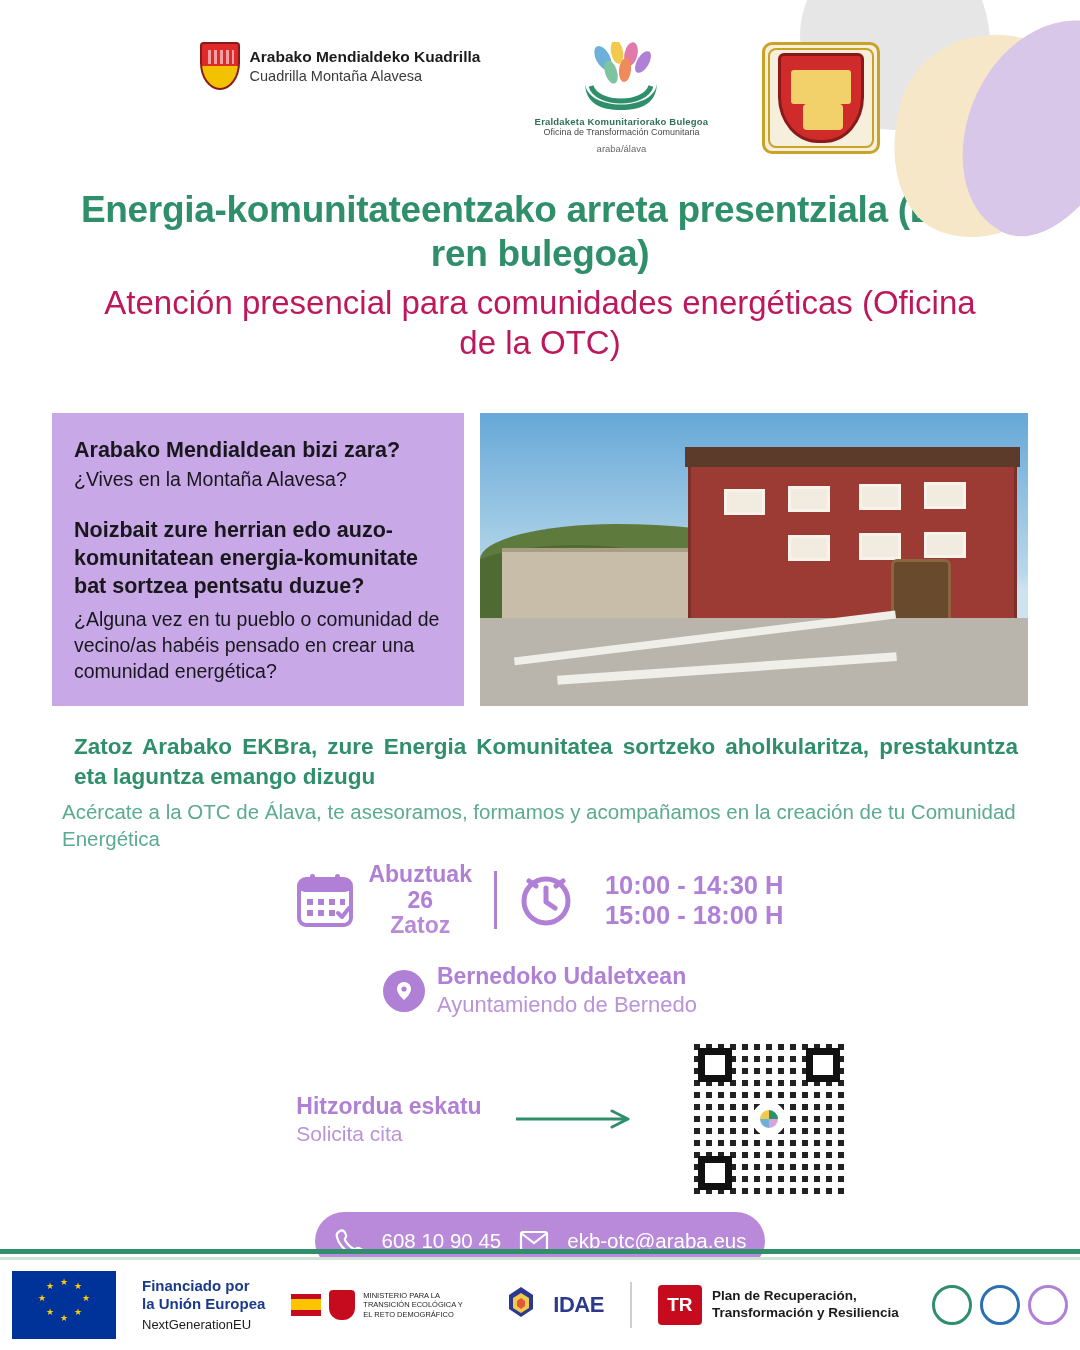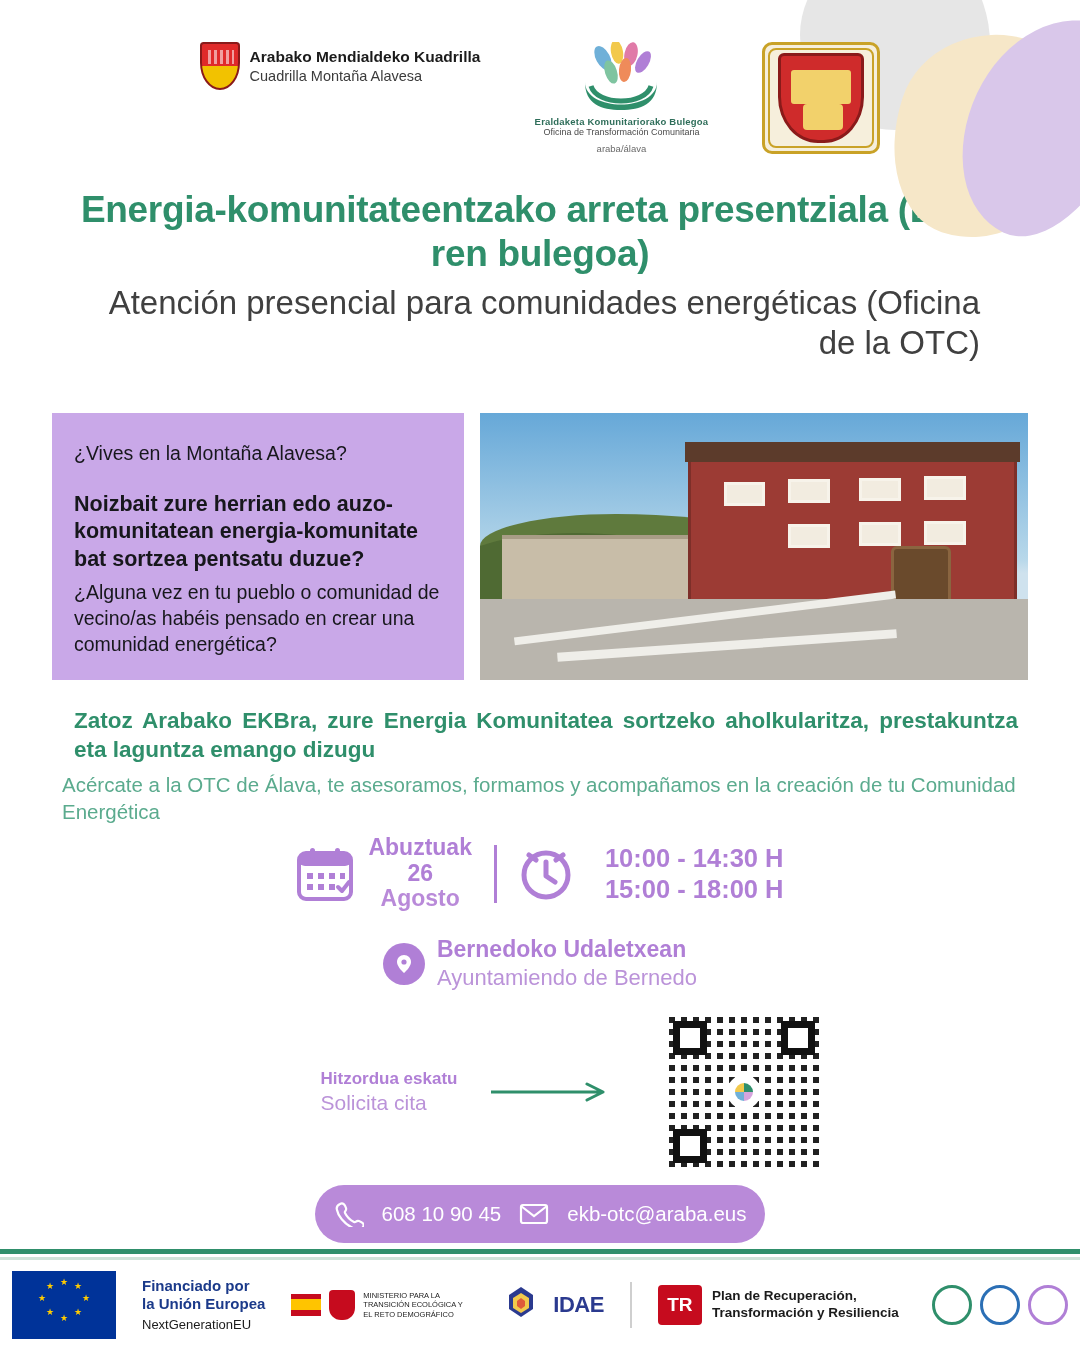--- a/index.html
+++ b/index.html
@@ -115,24 +115,24 @@
     text-align: center;
     font-size: 37px;
     line-height: 1.18;
     font-weight: bold;
     color: #2f8f6b;
     letter-spacing: -0.3px;
     padding: 0 80px;
   }
   .title-es {
     margin-top: 8px;
-    text-align: right;
+    text-align: center;
     font-size: 33px;
     line-height: 1.2;
-    color: #404040;
+    color: #be185d;
     padding: 0 100px;
   }
 
   
   .mid {
     display: flex;
     gap: 16px;
     margin: 50px 52px 0 52px;
     align-items: stretch;
   }
@@ -223,21 +223,21 @@
   .pin svg { width: 20px; height: 20px; }
   .place-text .p1 { font-size: 23px; font-weight: bold; color: #b07fd6; }
   .place-text .p2 { font-size: 22px; color: #bb93d9; margin-top: 2px; }
 
   
   .booking {
     margin-top: 26px;
     display: flex; align-items: center; justify-content: center; gap: 34px;
   }
   .book-left { text-align: left; padding-left: 60px; }
-  .book-left .b1 { font-size: 17px; font-weight: bold; color: #b07fd6; }
+  .book-left .b1 { font-size: 23px; font-weight: bold; color: #b07fd6; }
   .book-left .b2 { font-size: 21px; color: #bb93d9; margin-top: 2px; }
   .arrow { width: 120px; height: 24px; position: relative; }
   .qr {
     width: 150px; height: 150px;
     background:
       repeating-linear-gradient(90deg,#111 0 6px,#fff 6px 12px),
       repeating-linear-gradient(0deg,#111 0 6px,#fff 6px 12px);
     background-blend-mode: screen;
     position: relative;
     margin-left: 24px;
@@ -341,20 +341,21 @@
       <div class="bernedo-ring"></div>
     </div>
   </div>
 
   <div class="title-eu">Energia-komunitateentzako arreta presentziala (EKB-ren bulegoa)</div>
   <div class="title-es">Atención presencial para comunidades energéticas (Oficina de la OTC)</div>
 
   <div class="mid">
 
     <div class="callout">
+      <div class="q1">Arabako Mendialdean bizi zara?</div>
       <div class="q1s">¿Vives en la Montaña Alavesa?</div>
       <div class="q2">Noizbait zure herrian edo auzo-komunitatean energia-komunitate bat sortzea pentsatu duzue?</div>
       <div class="q2s">¿Alguna vez en tu pueblo o comunidad de vecino/as habéis pensado en crear una comunidad energética?</div>
     </div>
 
     <div class="photo">
       <div class="sky"></div>
       <div class="hill"></div>
       <div class="hill2"></div>
       <div class="stonewall"></div>
@@ -397,21 +398,21 @@
               <rect x="11" y="38" width="6" height="6"></rect>
                 <rect x="22" y="38" width="6" height="6"></rect>
               <rect x="33" y="38" width="6" height="6"></rect>
             </g>
             <path d="M42 41 l4 4 l7 -9" fill="none" stroke="#b07fd6" stroke-width="4" stroke-linecap="round" stroke-linejoin="round"></path>
           </svg>
         </span>
         <div class="date-text">
           <div>Abuztuak</div>
           <div>26</div>
-          <div class="d2">Agosto</div>
+          <div class="d2">Zatoz</div>
         </div>
       </div>
 
       <div class="vdiv"></div>
 
       <div class="time-block">
         <span class="clock-icon">
           <svg viewBox="0 0 54 54" width="54" height="54" aria-hidden="true">
             <circle cx="27" cy="28" r="22" fill="none" stroke="#b07fd6" stroke-width="5"></circle>
             <path d="M27 15 v14 l9 6" fill="none" stroke="#b07fd6" stroke-width="5" stroke-linecap="round" stroke-linejoin="round"></path>

